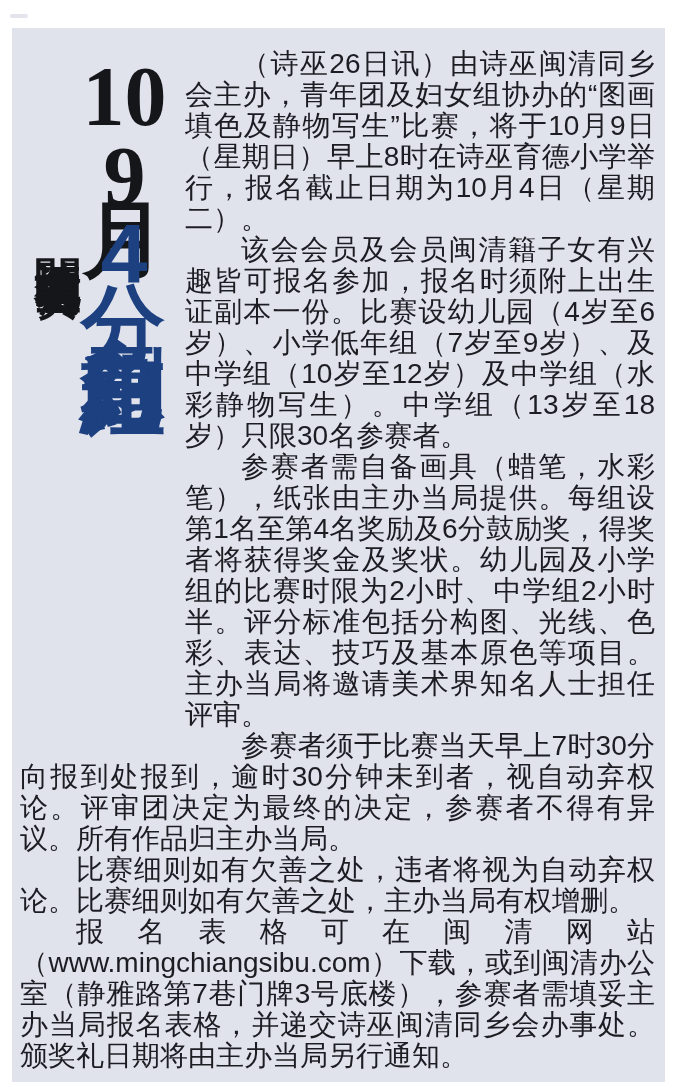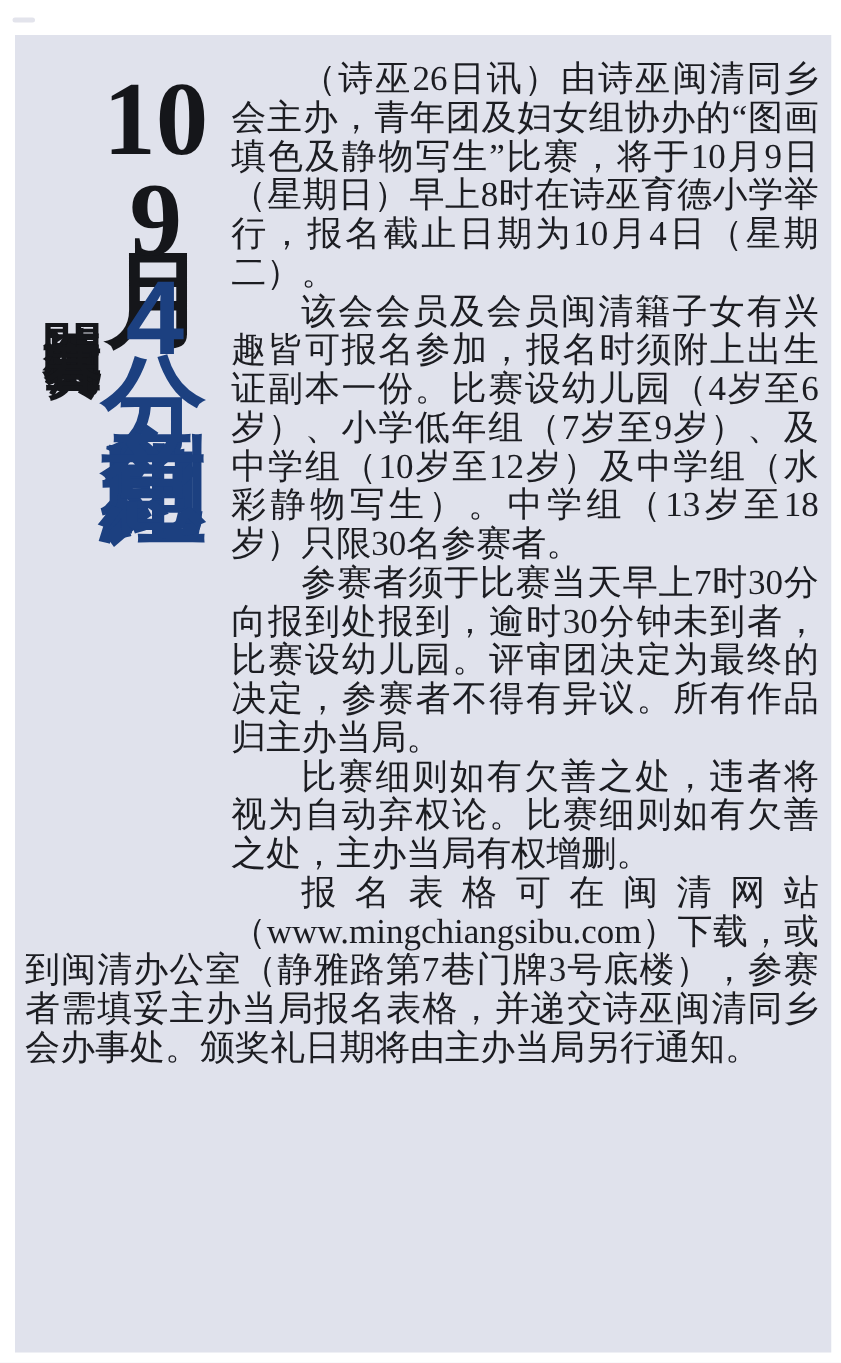--- a/index.html
+++ b/index.html
@@ -77,34 +77,35 @@
     font-weight: bold;
     color: #15161a;
     white-space: nowrap;
   }
   .body-text p {
     margin: 0;
     font-size: 28px;
     line-height: 31px;
     text-align: justify;
     text-indent: 2em;
-    font-family: Liberation Serif, serif;
+    font-family: Liberation Sans, sans-serif;
   }
 </style>
 </head>
 <body>
 
 <div class="page">
   <div class="scan-mark"></div>
   <div class="article">
     <div class="headline-block">
       <div class="headline-main"><span class="hl-black"><span class="tcu">10</span><span>月9</span></span><span class="hl-blue">分4組比創意</span></div>
       <div class="headline-sub">閩清填色寫生賽</div>
     </div>
     <div class="body-text">
         <p>（诗巫26日讯）由诗巫闽清同乡会主办，青年团及妇女组协办的“图画填色及静物写生”比赛，将于10月9日（星期日）早上8时在诗巫育德小学举行，报名截止日期为10月4日（星期二）。</p>
         <p>该会会员及会员闽清籍子女有兴趣皆可报名参加，报名时须附上出生证副本一份。比赛设幼儿园（4岁至6岁）、小学低年组（7岁至9岁）、及中学组（10岁至12岁）及中学组（水彩静物写生）。中学组（13岁至18岁）只限30名参赛者。</p>
-        <p>参赛者须于比赛当天早上7时30分向报到处报到，逾时30分钟未到者，比赛设幼儿园。评审团决定为最终的决定，参赛者不得有异议。所有作品归主办当局。</p>
+        <p>参赛者需自备画具（蜡笔，水彩笔），纸张由主办当局提供。每组设第1名至第4名奖励及6分鼓励奖，得奖者将获得奖金及奖状。幼儿园及小学组的比赛时限为2小时、中学组2小时半。评分标准包括分构图、光线、色彩、表达、技巧及基本原色等项目。主办当局将邀请美术界知名人士担任评审。</p>
+        <p>参赛者须于比赛当天早上7时30分向报到处报到，逾时30分钟未到者，视自动弃权论。评审团决定为最终的决定，参赛者不得有异议。所有作品归主办当局。</p>
         <p>比赛细则如有欠善之处，违者将视为自动弃权论。比赛细则如有欠善之处，主办当局有权增删。</p>
         <p>报名表格可在闽清网站（www.mingchiangsibu.com）下载，或到闽清办公室（静雅路第7巷门牌3号底楼），参赛者需填妥主办当局报名表格，并递交诗巫闽清同乡会办事处。颁奖礼日期将由主办当局另行通知。</p>
       </div>
   </div>
 </div>
 
 </body></html>

